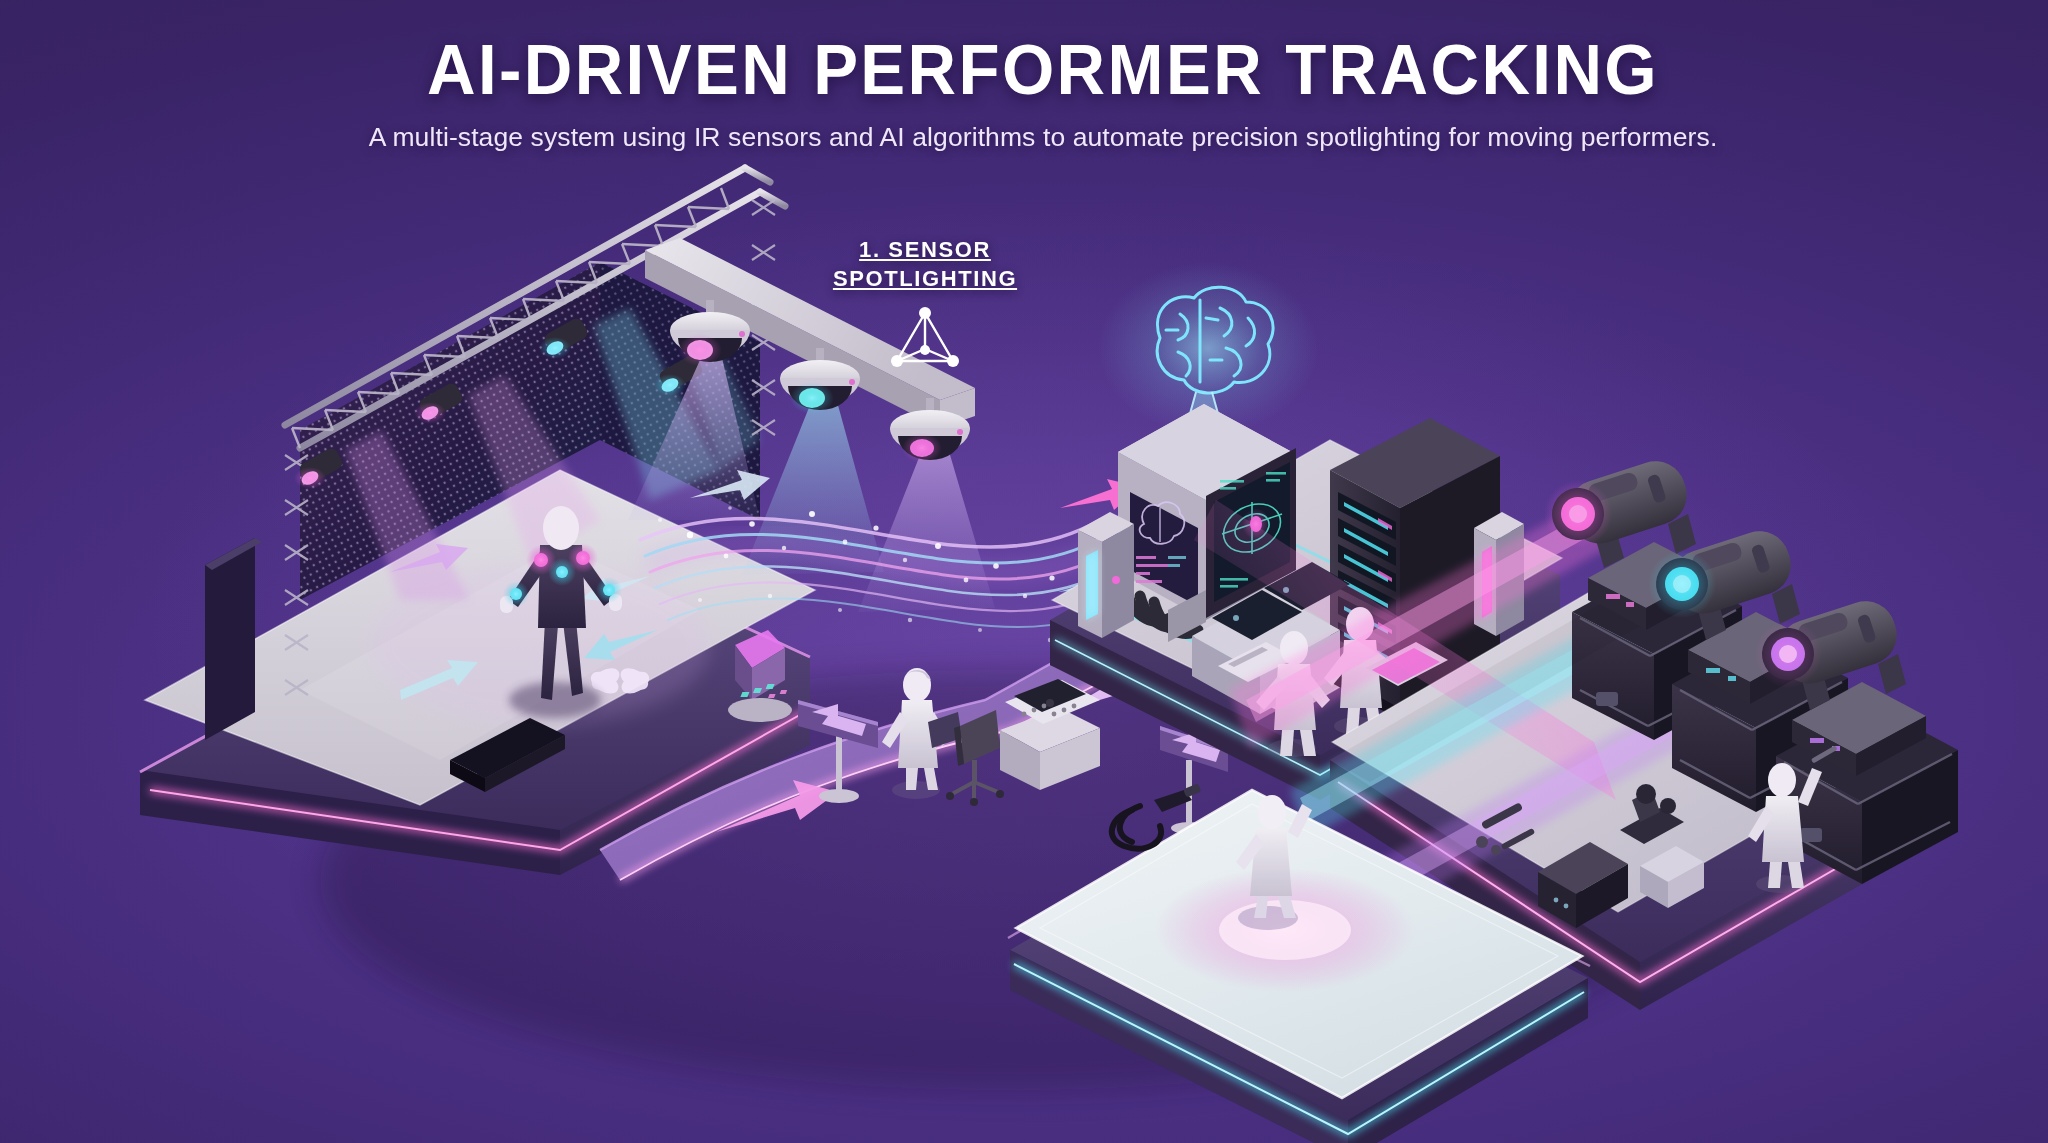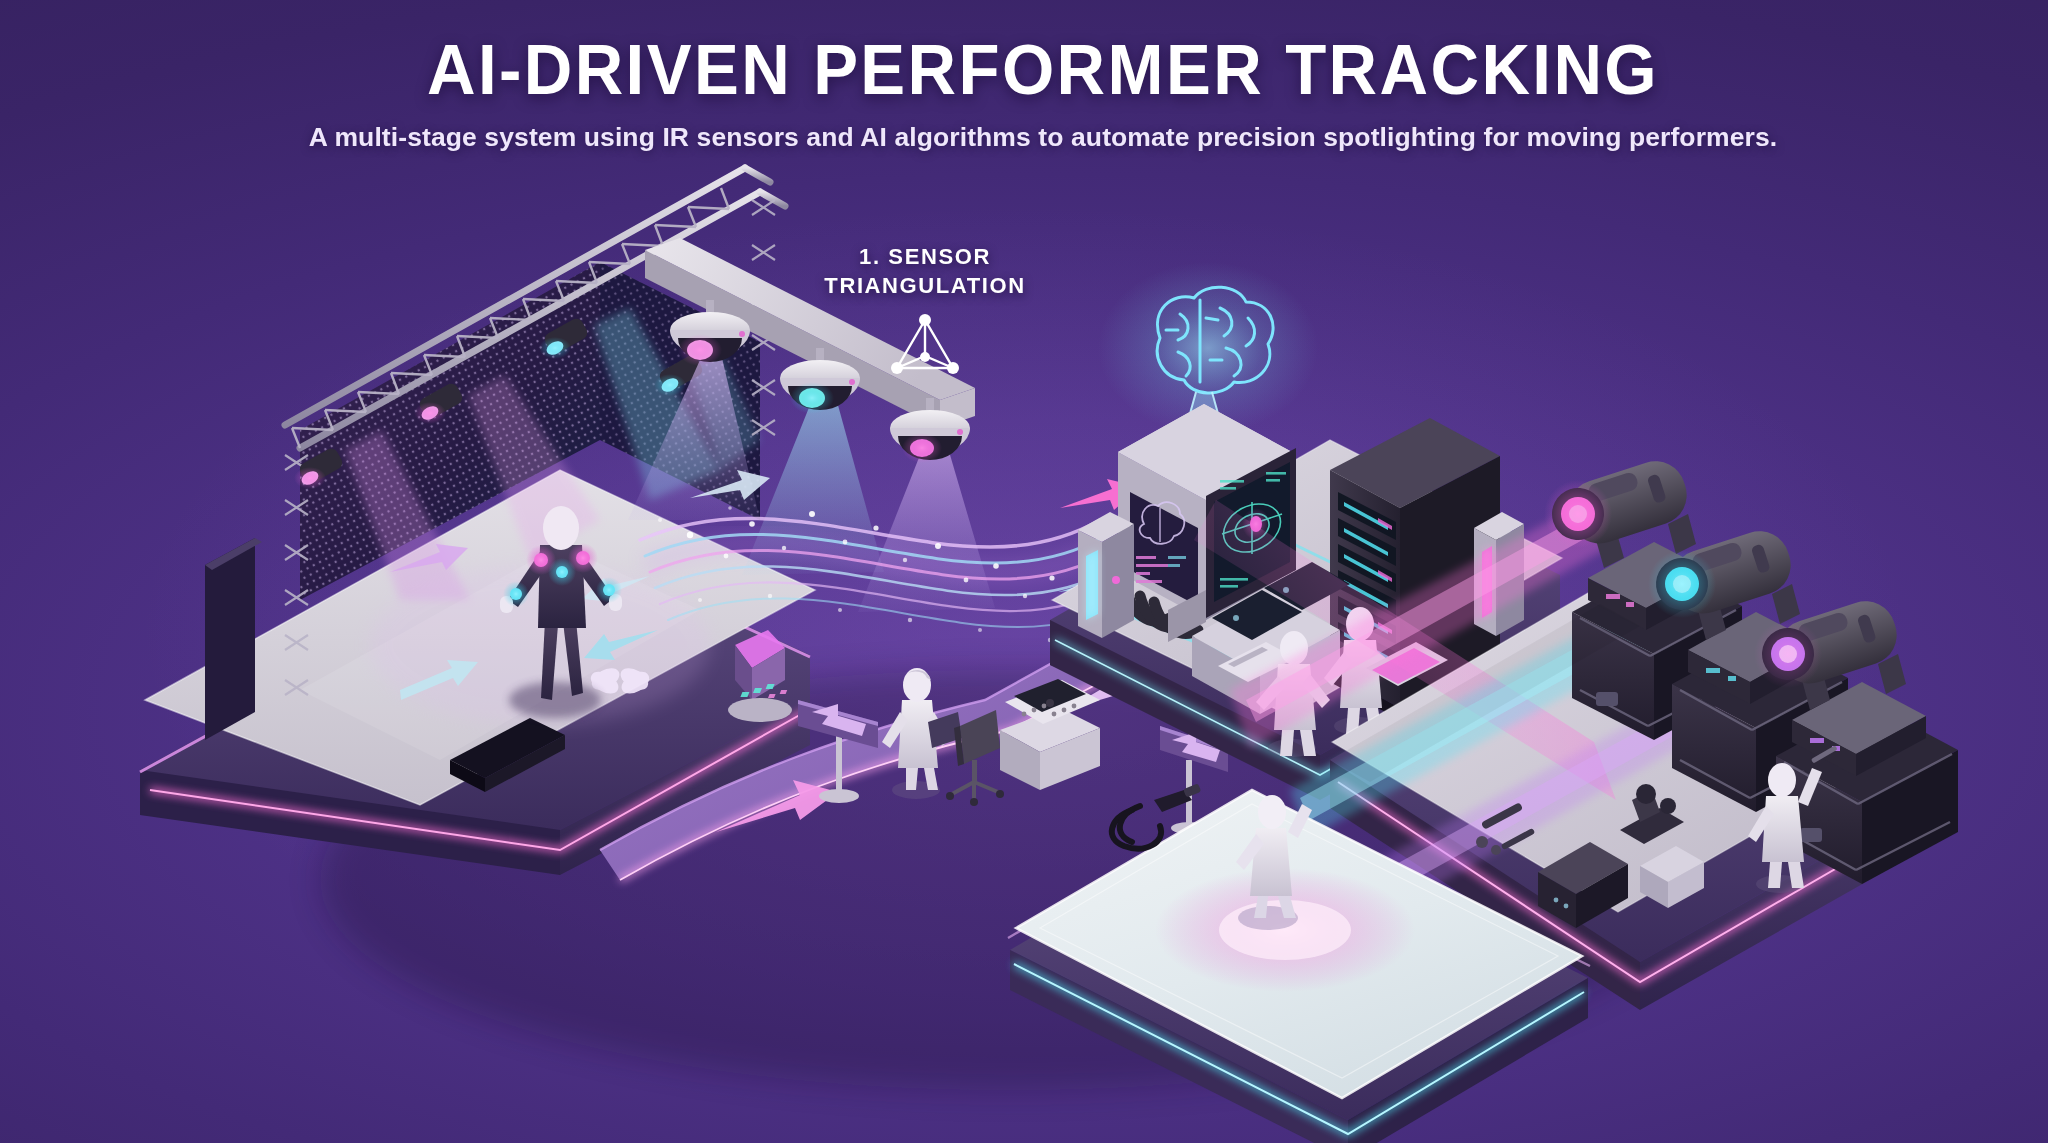--- a/index.html
+++ b/index.html
@@ -39,21 +39,21 @@
     font-weight: 700;
     letter-spacing: 2.5px;
     color: #ffffff;
     font-family: "Liberation Sans Narrow", "Liberation Sans", sans-serif;
     transform: scaleX(0.96);
     text-shadow: 0 4px 14px rgba(20,6,45,.55);
   }
   .subtitle {
     margin: 12px 0 0 0;
     font-size: 26.5px;
-    font-weight: 700;
+    font-weight: 400;
     color: #efe7fb;
     letter-spacing: .1px;
     text-shadow: 0 2px 8px rgba(20,6,45,.5);
   }
 
   
   .step {
     position: absolute;
     z-index: 36;
     text-align: center;
@@ -63,21 +63,21 @@
     font-size: 22px;
     line-height: 1.3;
     text-shadow: 0 3px 10px rgba(20,6,45,.65);
     pointer-events: none;
   }
   .step .l2 { display: block; }
   .step-icon {
     margin: 12px auto 0;
     display: block;
   }
-  #step1 { left: 800px; top: 243px; width: 250px; }
+  #step1 { left: 800px; top: 236px; width: 250px; text-decoration: underline; }
   #step2 { left: 1228px; top: 302px; width: 270px; }
   #step3 { left: 1655px; top: 395px; width: 250px; }
 
   
   .scene { position: absolute; inset: 0; z-index: 10; }
   svg { display: block; overflow: visible; }
 </style>
 </head>
 <body>
 
@@ -948,21 +948,21 @@
       </g>
 
       <g>
         <path d="M1330 760 L1600 604 L1640 626 L1370 782 Z" fill="#000000" opacity="0.05"></path>
       </g>
     </svg>
   </div>
 
   <div class="step" id="step1">
     <span>1. SENSOR</span>
-    <span class="l2">TRIANGULATION</span>
+    <span class="l2">SPOTLIGHTING</span>
     <svg class="step-icon" width="72" height="66" viewBox="0 0 72 66">
       <g stroke="#ffffff" stroke-width="2.4" fill="none">
         <path d="M36 8 L8 56 L64 56 Z"></path>
         <path d="M36 8 L36 44"></path>
         <path d="M8 56 L36 44 L64 56"></path>
       </g>
       <circle cx="36" cy="8" r="6" fill="#ffffff"></circle>
       <circle cx="8" cy="56" r="6" fill="#ffffff"></circle>
       <circle cx="64" cy="56" r="6" fill="#ffffff"></circle>
       <circle cx="36" cy="45" r="5" fill="#ffffff"></circle>

